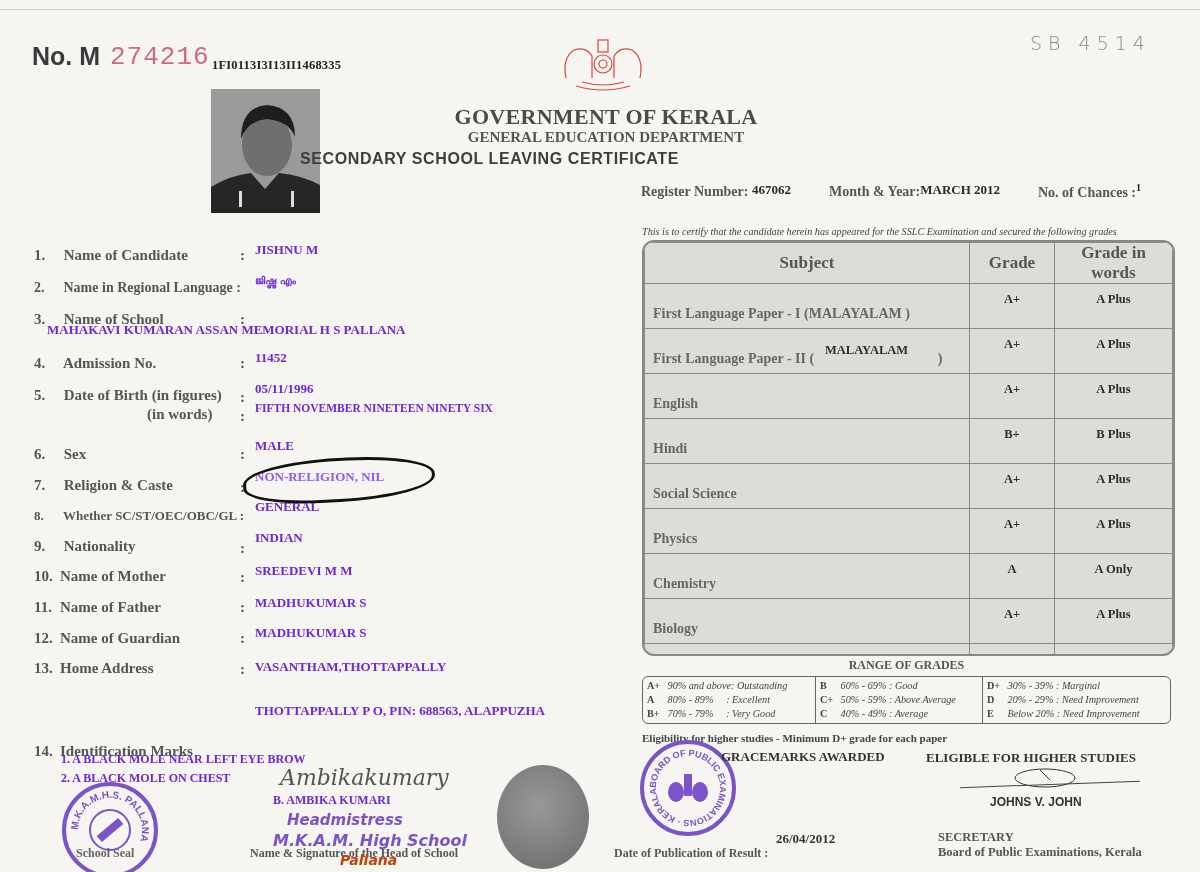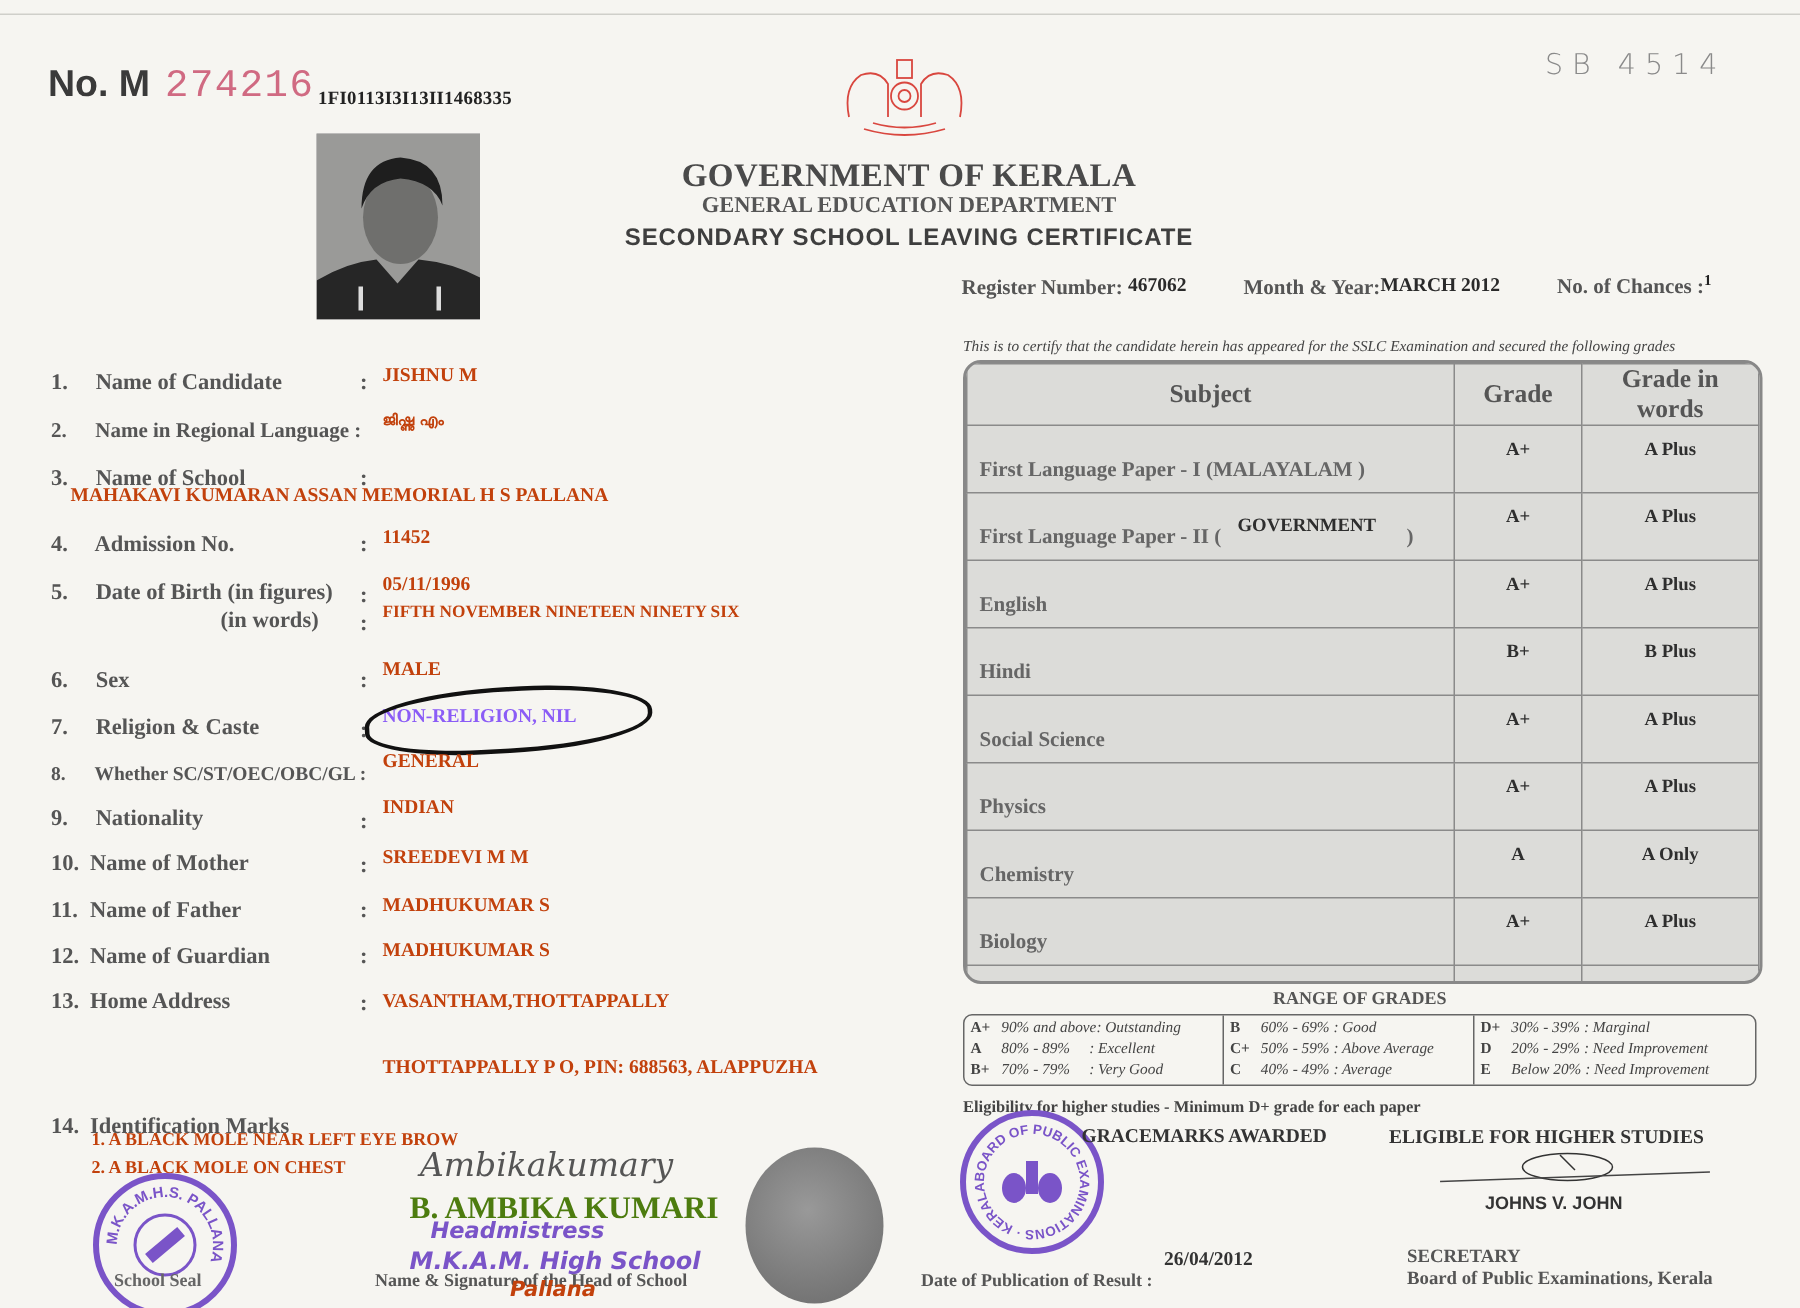--- a/index.html
+++ b/index.html
@@ -20,21 +20,21 @@
 
   
   .photo { left:211px; top:89px; width:109px; height:124px; background:#8f8f8f; overflow:hidden; }
 
   
   .emblem { left:556px; top:34px; width:94px; height:60px; }
 
   
   .t1 { left:300px; width:612px; top:104px; text-align:center; font-size:22px; font-weight:bold; color:#4a4a4a; letter-spacing:0.3px; }
   .t2 { left:300px; width:612px; top:129px; text-align:center; font-size:15px; font-weight:bold; color:#555; }
-  .t3 { left:300px; width:612px; top:150px; text-align:center; font-family:"Liberation Sans", sans-serif; font-size:16px; font-weight:bold; color:#3e3e3e; letter-spacing:0.6px; }
+  .t3 { left:300px; width:612px; top:150px; font-family:"Liberation Sans", sans-serif; font-size:16px; font-weight:bold; color:#3e3e3e; letter-spacing:0.6px; }
 
   .reg { top:182px; font-size:14px; font-weight:bold; color:#555; }
   .reg .v { color:#2a2a2a; font-size:13px; vertical-align:2px; }
   .reg sup { font-size:10px; color:#222; }
 
   .certify { left:642px; top:226px; font-size:10.2px; font-style:italic; font-weight:normal; color:#444; }
 
   
   .gtable { left:642px; top:240px; width:529px; height:412px; border:2px solid #888; border-radius:12px; overflow:hidden; background:#dcdcd9; }
   .gtable table { border-collapse:collapse; width:100%; height:100%; }
@@ -59,25 +59,25 @@
   .sig-line { left:960px; top:784px; width:180px; height:1px; background:#444; transform:rotate(-2deg); }
   .secy-name { left:990px; top:795px; font-family:"Liberation Sans", sans-serif; font-size:12px; font-weight:bold; color:#333; }
   .pubdate { left:776px; top:831px; font-size:13px; font-weight:bold; color:#333; }
   .publabel { left:614px; top:846px; font-size:12px; font-weight:bold; color:#555; }
   .secy { left:938px; width:212px; top:830px; text-align:left; font-size:12.5px; font-weight:bold; color:#555; line-height:15px; }
 
   
   .field { left:34px; font-size:15px; font-weight:bold; color:#555; }
   .field .num { display:inline-block; width:26px; }
   .colon { left:240px; font-size:15px; font-weight:bold; color:#555; }
-  .val { left:255px; font-size:13px; font-weight:bold; color:#c2410c; }
+  .val { left:255px; font-size:13px; font-weight:bold; color:#6d28d9; }
   .circle { left:243px; top:458px; width:186px; height:38px; border:3px solid #111; border-radius:50% 45% 50% 40%; transform:rotate(-3deg); }
 
   .stamp { border:4px solid #7a54c8; border-radius:50%; color:#7a54c8; }
-  .head-name { left:273px; top:793px; font-size:21px; font-weight:bold; color:#4d7c0f; font-family:"Liberation Serif", serif; }
+  .head-name { left:273px; top:793px; font-size:12px; font-weight:bold; color:#6d28d9; font-family:"Liberation Serif", serif; }
   .head-title { left:287px; top:811px; font-size:15px; font-style:italic; font-weight:bold; color:#7a54c8; font-family:"DejaVu Sans", sans-serif; }
   .head-school { left:273px; top:831px; font-size:16px; font-style:italic; font-weight:bold; color:#7a54c8; font-family:"DejaVu Sans", sans-serif; }
   .head-town { left:340px; top:852px; font-size:14px; font-style:italic; font-weight:bold; color:#c2410c; font-family:"DejaVu Sans", sans-serif; }
   .head-label { left:250px; top:846px; font-size:12px; font-weight:bold; color:#555; }
   .seal-label { left:76px; top:846px; font-size:12px; font-weight:bold; color:#666; }
   .signature { left:280px; top:765px; font-family:"DejaVu Serif", serif; font-style:italic; font-size:22px; color:#555; }
   .thumb { left:497px; top:765px; width:92px; height:104px; border-radius:50%; background:radial-gradient(circle at 45% 40%, #999 0, #7c7c7c 60%, #6a6a6a 100%); }
 </style>
 </head>
 <body>
@@ -143,21 +143,21 @@
     <tbody>
       <tr>
         <td class="subj">First Language Paper - I (MALAYALAM    )</td>
         <td class="g">A+</td>
         <td class="w">A Plus</td>
       </tr>
       <tr>
         <td class="subj">
           <span class="lang2">
             <span>First Language Paper - II (</span>
-            <span class="sub">GOVERNMENT</span>
+            <span class="sub">MALAYALAM</span>
           </span>
           <span style="margin-left:120px">)</span>
         </td>
         <td class="g">A+</td>
         <td class="w">A Plus</td>
       </tr>
       <tr>
         <td class="subj">English</td>
         <td class="g">A+</td>
         <td class="w">A Plus</td>

